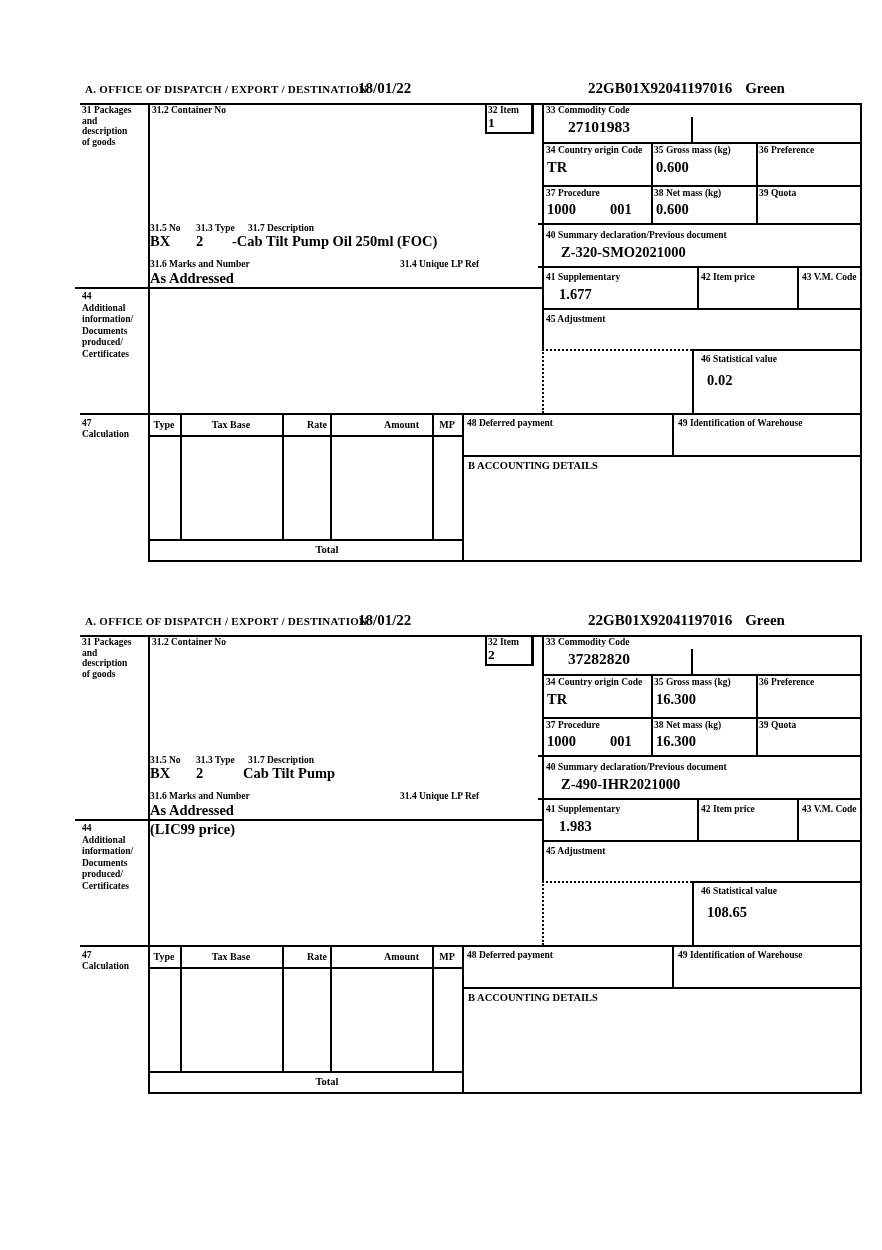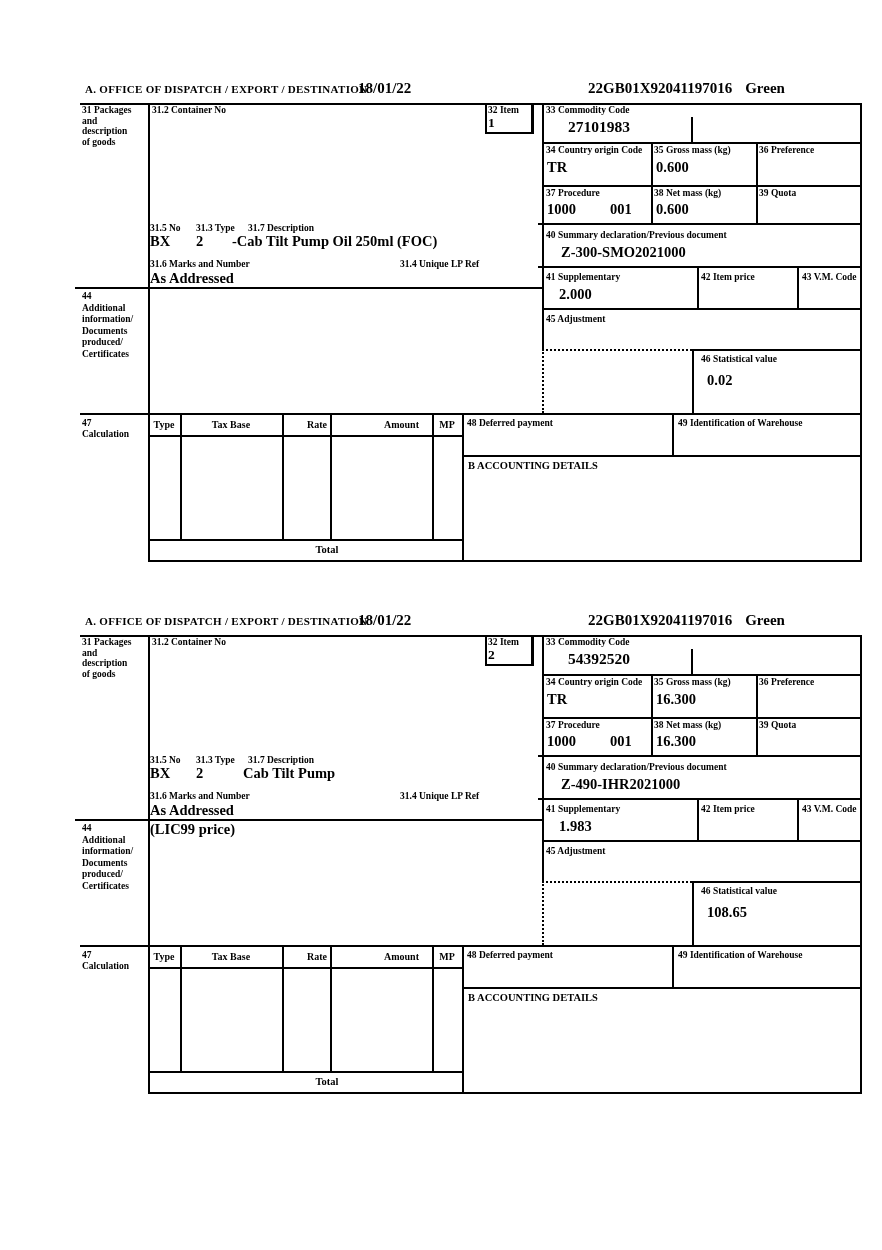--- a/index.html
+++ b/index.html
@@ -85,23 +85,23 @@
   <div class="t lb" style="left:574px;top:63px">35 Gross mass (kg)</div>
   <div class="t vv" style="left:576px;top:77px">0.600</div>
   <div class="t lb" style="left:679px;top:63px">36 Preference</div>
   <div class="t lb" style="left:466px;top:106px">37 Procedure</div>
   <div class="t vv" style="left:467px;top:119px">1000</div>
   <div class="t vv" style="left:530px;top:119px">001</div>
   <div class="t lb" style="left:574px;top:106px">38 Net mass (kg)</div>
   <div class="t vv" style="left:576px;top:119px">0.600</div>
   <div class="t lb" style="left:679px;top:106px">39 Quota</div>
   <div class="t lb" style="left:466px;top:148px">40 Summary declaration/Previous document</div>
-  <div class="t vv" style="left:481px;top:162px">Z-300-SMO2021000</div>
+  <div class="t vv" style="left:481px;top:162px">Z-320-SMO2021000</div>
   <div class="t lb" style="left:466px;top:190px">41 Supplementary</div>
-  <div class="t vv" style="left:479px;top:204px">2.000</div>
+  <div class="t vv" style="left:479px;top:204px">1.677</div>
   <div class="t lb" style="left:621px;top:190px">42 Item price</div>
   <div class="t lb" style="left:722px;top:190px">43 V.M. Code</div>
   <div class="t lb" style="left:466px;top:232px">45 Adjustment</div>
   <div class="t lb" style="left:621px;top:272px">46 Statistical value</div>
   <div class="t vv" style="left:627px;top:290px">0.02</div>
   <div class="t lb lb44" style="left:2px;top:209px">
     <div>44</div>
     <div>Additional</div>
     <div>information/</div>
     <div>Documents</div>
@@ -175,21 +175,21 @@
   <div class="t lb lb4" style="left:2px;top:23px">
     <div>31 Packages</div>
     <div>and</div>
     <div>description</div>
     <div>of goods</div>
   </div>
   <div class="t lb" style="left:72px;top:23px">31.2 Container No</div>
   <div class="t lb" style="left:408px;top:23px">32 Item</div>
   <div class="t it" style="left:408px;top:33px">2</div>
   <div class="t lb" style="left:466px;top:23px">33 Commodity Code</div>
-  <div class="t cc" style="left:488px;top:36px">54392520</div>
+  <div class="t cc" style="left:488px;top:36px">37282820</div>
   <div class="t lb" style="left:466px;top:63px">34 Country origin Code</div>
   <div class="t vv" style="left:467px;top:77px">TR</div>
   <div class="t lb" style="left:574px;top:63px">35 Gross mass (kg)</div>
   <div class="t vv" style="left:576px;top:77px">16.300</div>
   <div class="t lb" style="left:679px;top:63px">36 Preference</div>
   <div class="t lb" style="left:466px;top:106px">37 Procedure</div>
   <div class="t vv" style="left:467px;top:119px">1000</div>
   <div class="t vv" style="left:530px;top:119px">001</div>
   <div class="t lb" style="left:574px;top:106px">38 Net mass (kg)</div>
   <div class="t vv" style="left:576px;top:119px">16.300</div>

